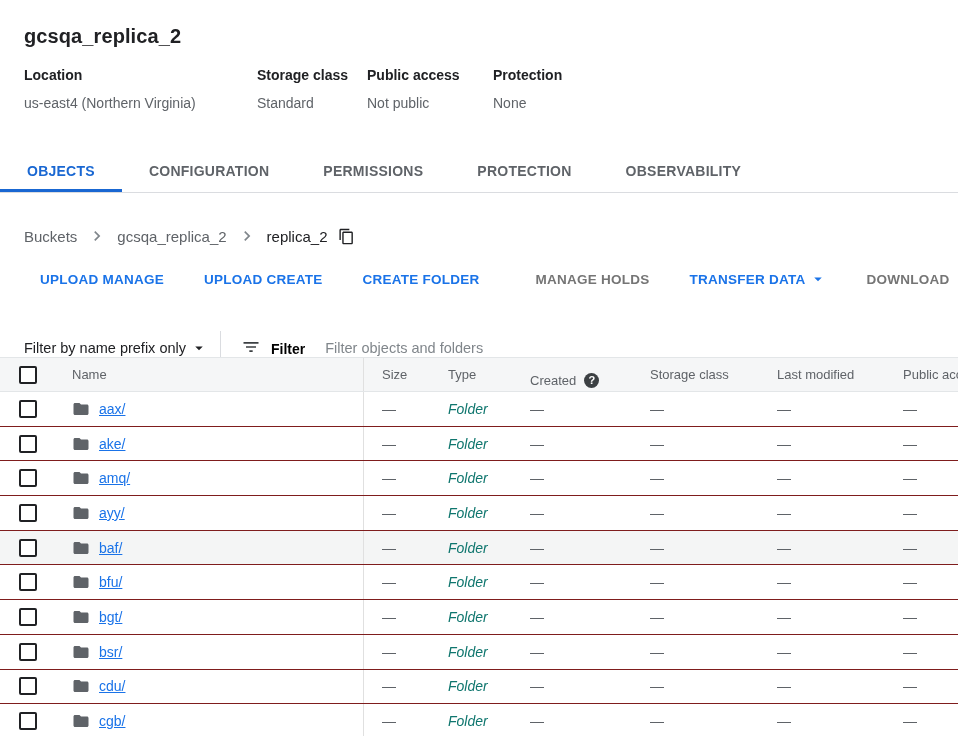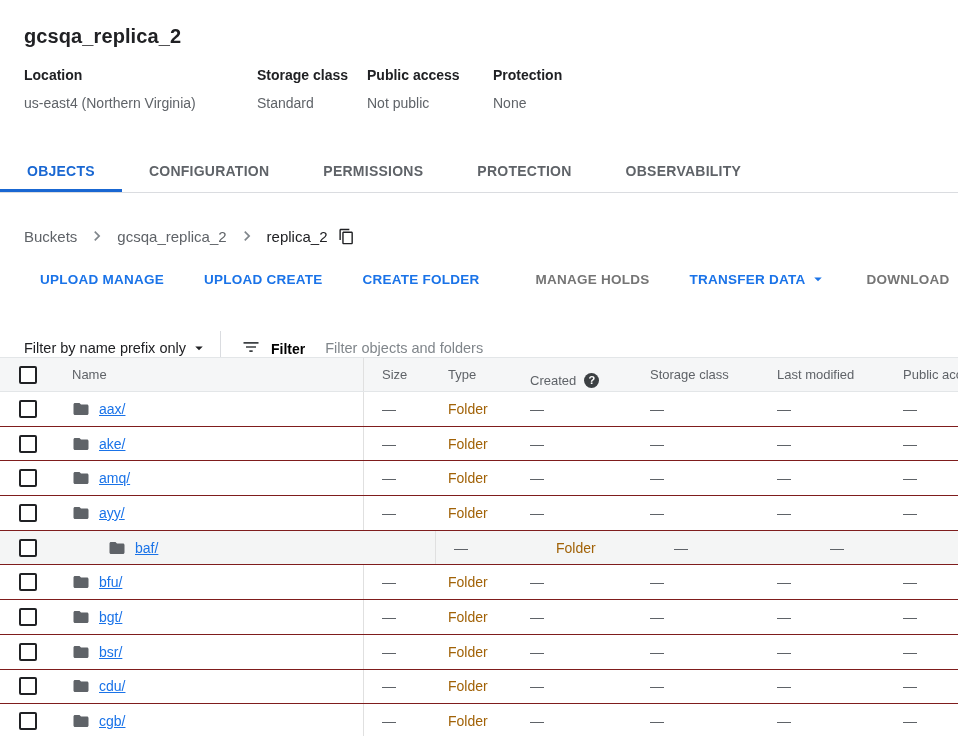--- a/index.html
+++ b/index.html
@@ -43,28 +43,28 @@
   .vdiv{width:1px;height:26px;background:#dadce0;margin:0 20px 0 12px;}
   .filter-list-icon{margin-right:10px;display:flex;}
   .filter-label{font-size:14px;font-weight:700;color:#000000;margin-right:18px;}
   .filter-input{flex:1;border:none;outline:none;font-family:inherit;font-size:14.5px;color:#202124;background:transparent;}
   .filter-input::placeholder{color:#80868b;}
   
   .grid{display:grid;grid-template-columns:56px 307px 85px 82px 120px 127px 126px minmax(0,1fr);align-items:center;}
   .thead{height:35px;background:#f5f6f7;border-top:1px solid #e3e6e8;border-bottom:1px solid #e3e6e8;
          font-size:13px;color:#5f6368;}
   .trow{height:34.7px;border-bottom:1px solid #7f1d1d;background:#fff;font-size:14px;color:#5f6368;}
-  .trow.highlight{background:#f4f5f5;gap:36px;}
+  .trow.highlight{background:#f4f5f5;}
   .cell{white-space:nowrap;}
   .cb-cell{display:flex;justify-content:center;align-items:center;height:100%;}
   .checkbox{width:18px;height:18px;border:2px solid #202124;border-radius:2px;background:#fff;cursor:pointer;}
   .c-name{padding-left:16px;display:flex;align-items:center;gap:9px;height:100%;}
   .c-size{padding-left:18px;border-left:1px solid #e0e0e0;height:100%;display:flex;align-items:center;}
   .c-created-h{display:flex;align-items:flex-start;gap:8px;margin-top:11px;}
-  .c-type{color:#a16207;}
+  .c-type{color:#0f766e;font-style:italic;}
   .folder-link{color:#1a73e8;text-decoration:underline;cursor:pointer;}
   .help-icon{width:15px;height:15px;border-radius:50%;background:#3c4043;color:#fff;font-size:11px;
              font-weight:700;display:inline-flex;align-items:center;justify-content:center;cursor:pointer;}
   .icon{display:inline-flex;flex:none;}
 </style>
 </head>
 <body>
 
 <div class="screen">
 

